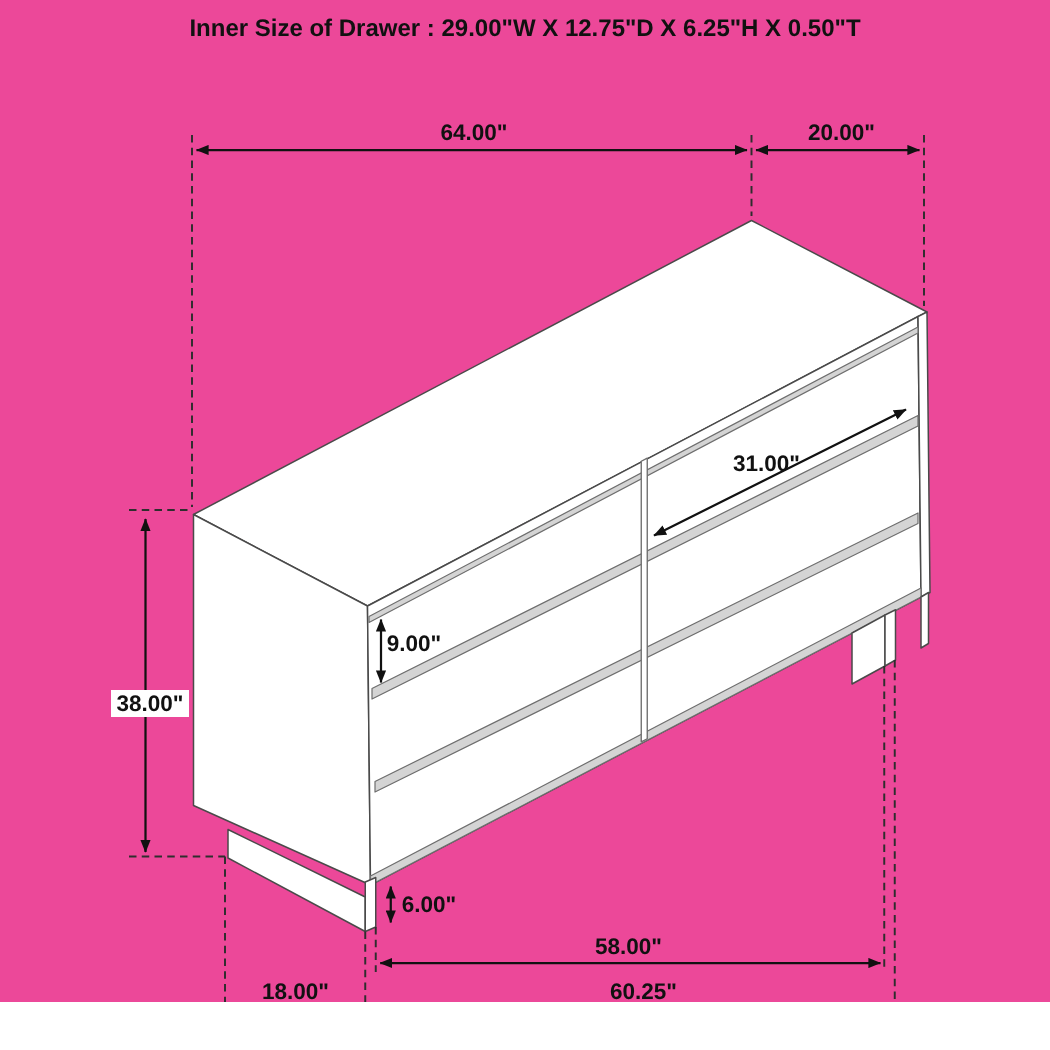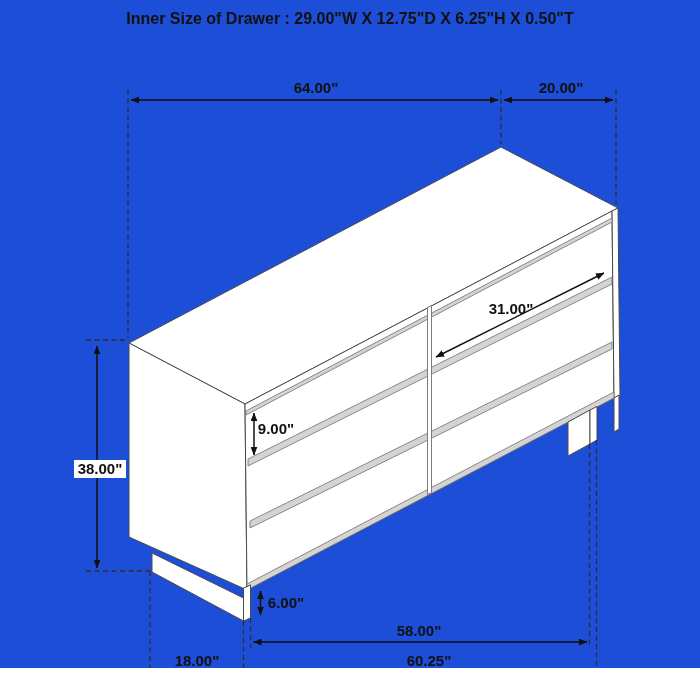--- a/index.html
+++ b/index.html
@@ -1,19 +1,19 @@
 <!DOCTYPE html>
 <html><head>
 <meta charset="utf-8">
 <style>
   html,body{margin:0;padding:0;background:#ffffff;}
   .canvas{
     position:relative;
     width:700px;height:668px;
-    background:#1d4ed8;
+    background:#ec4899;
     font-family:"Liberation Sans","DejaVu Sans",sans-serif;
     overflow:hidden;
   }
   svg{display:block;}
   .furn{fill:#ffffff;stroke:#4a4a4a;stroke-width:1;stroke-linejoin:round;}
   .band{fill:#d4d4d4;stroke:#6e6e6e;stroke-width:0.8;stroke-linejoin:round;}
   .divider{fill:#ffffff;stroke:#6e6e6e;stroke-width:0.9;stroke-linejoin:round;}
   .dash{fill:none;stroke:#2e2e2e;stroke-width:1.3;stroke-dasharray:5 3.5;}
   .dim{fill:none;stroke:#111111;stroke-width:1.5;}
   .dimtxt{fill:#111111;font-size:15px;font-weight:bold;text-anchor:middle;}

